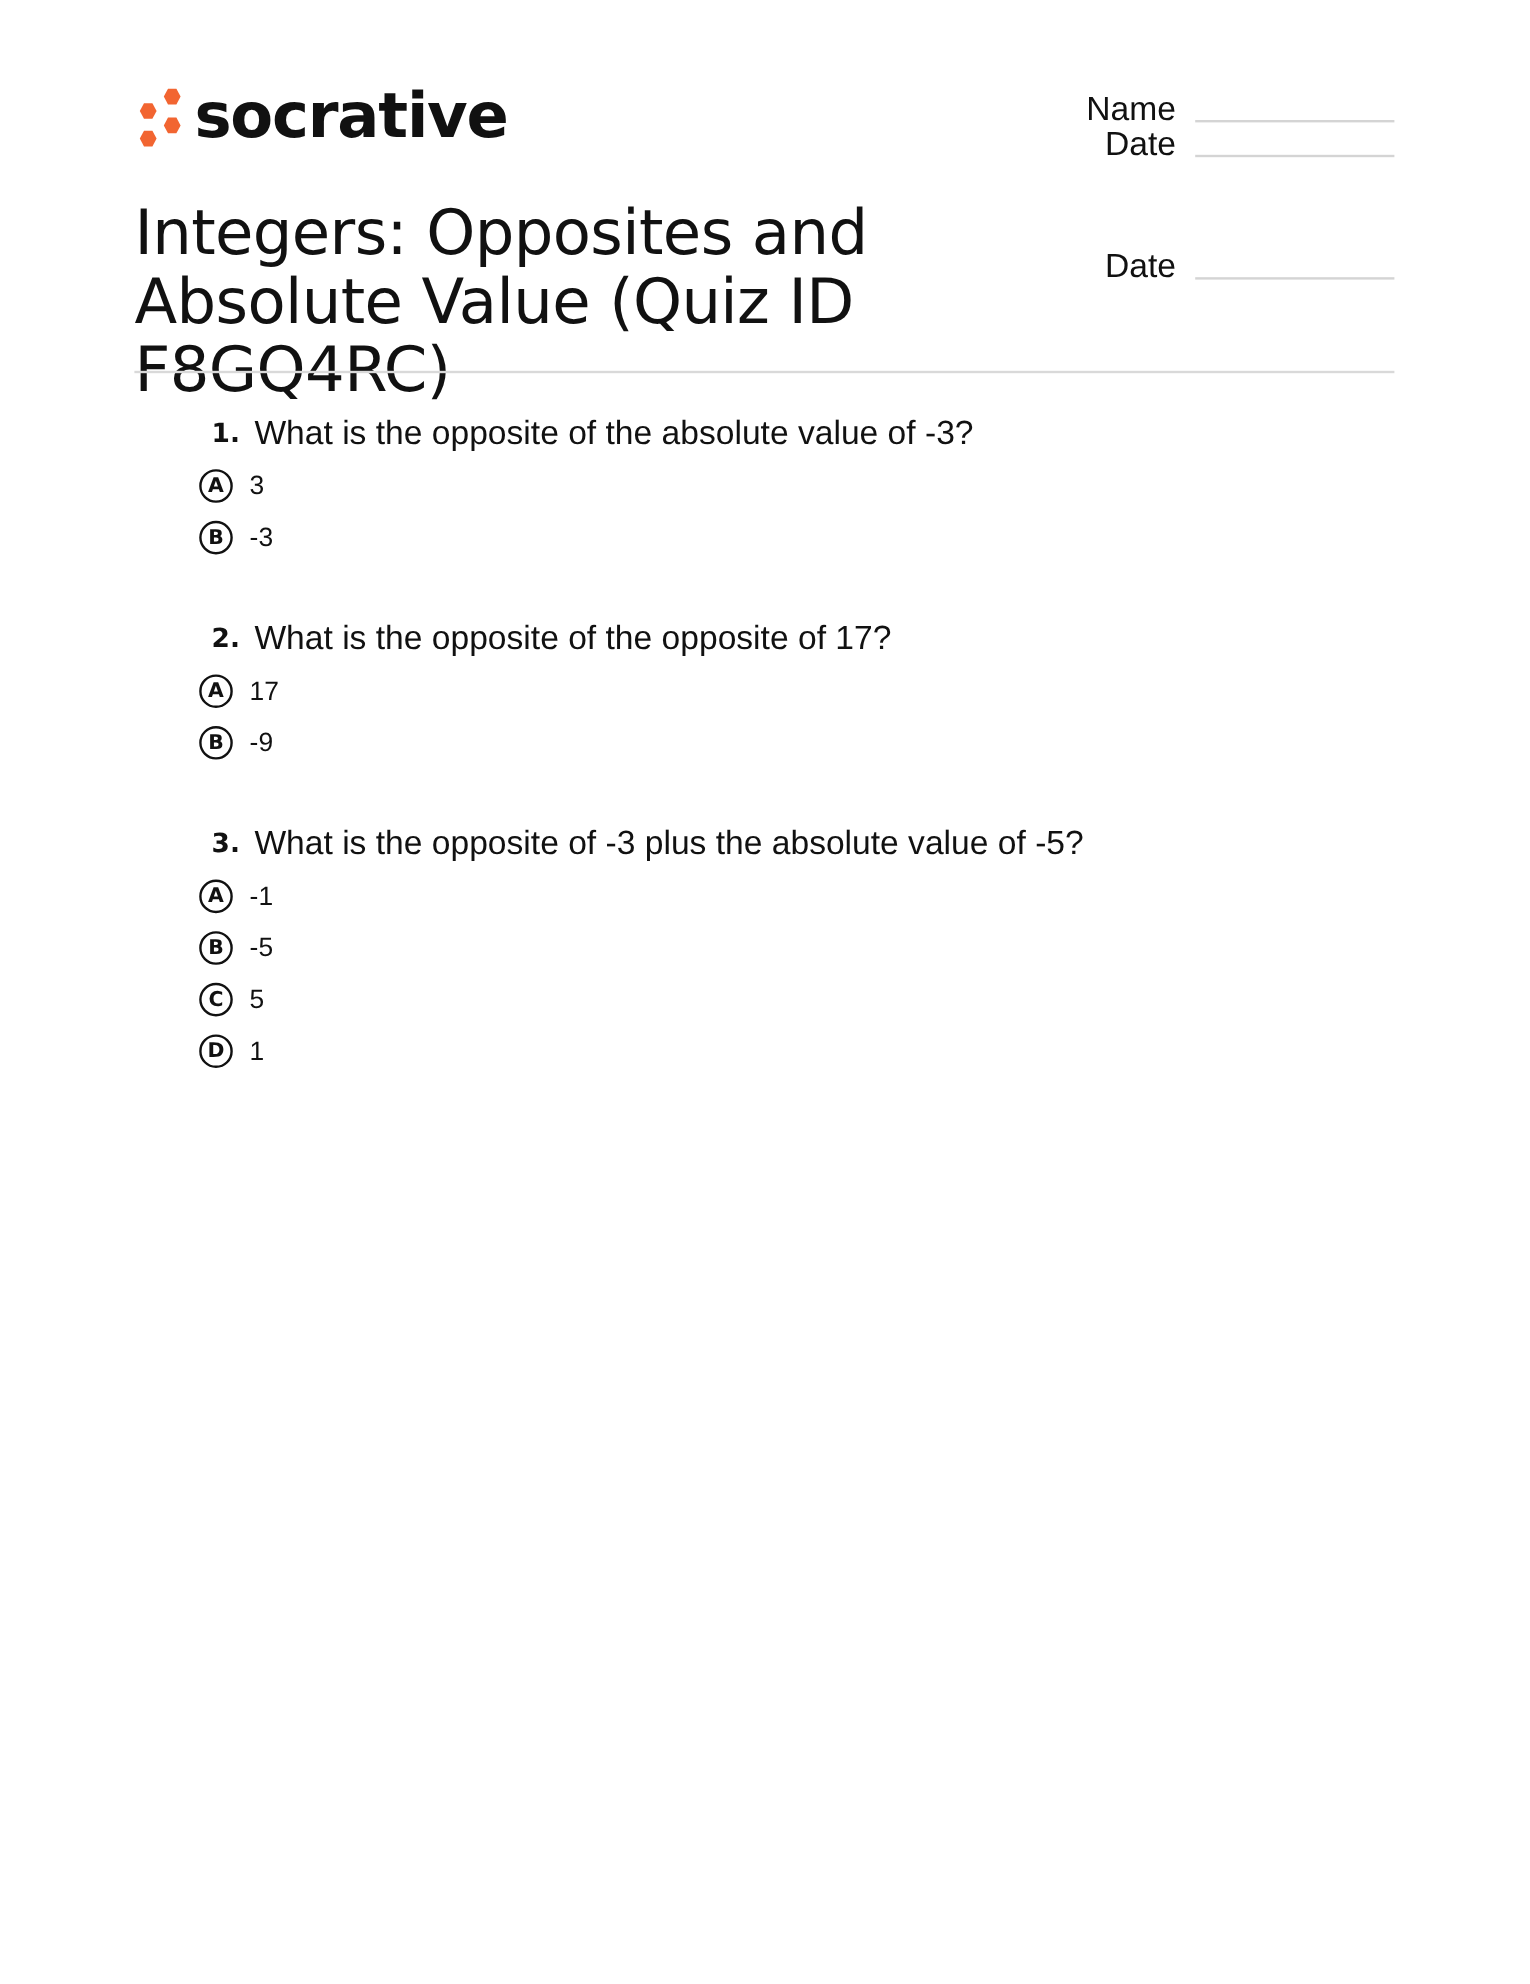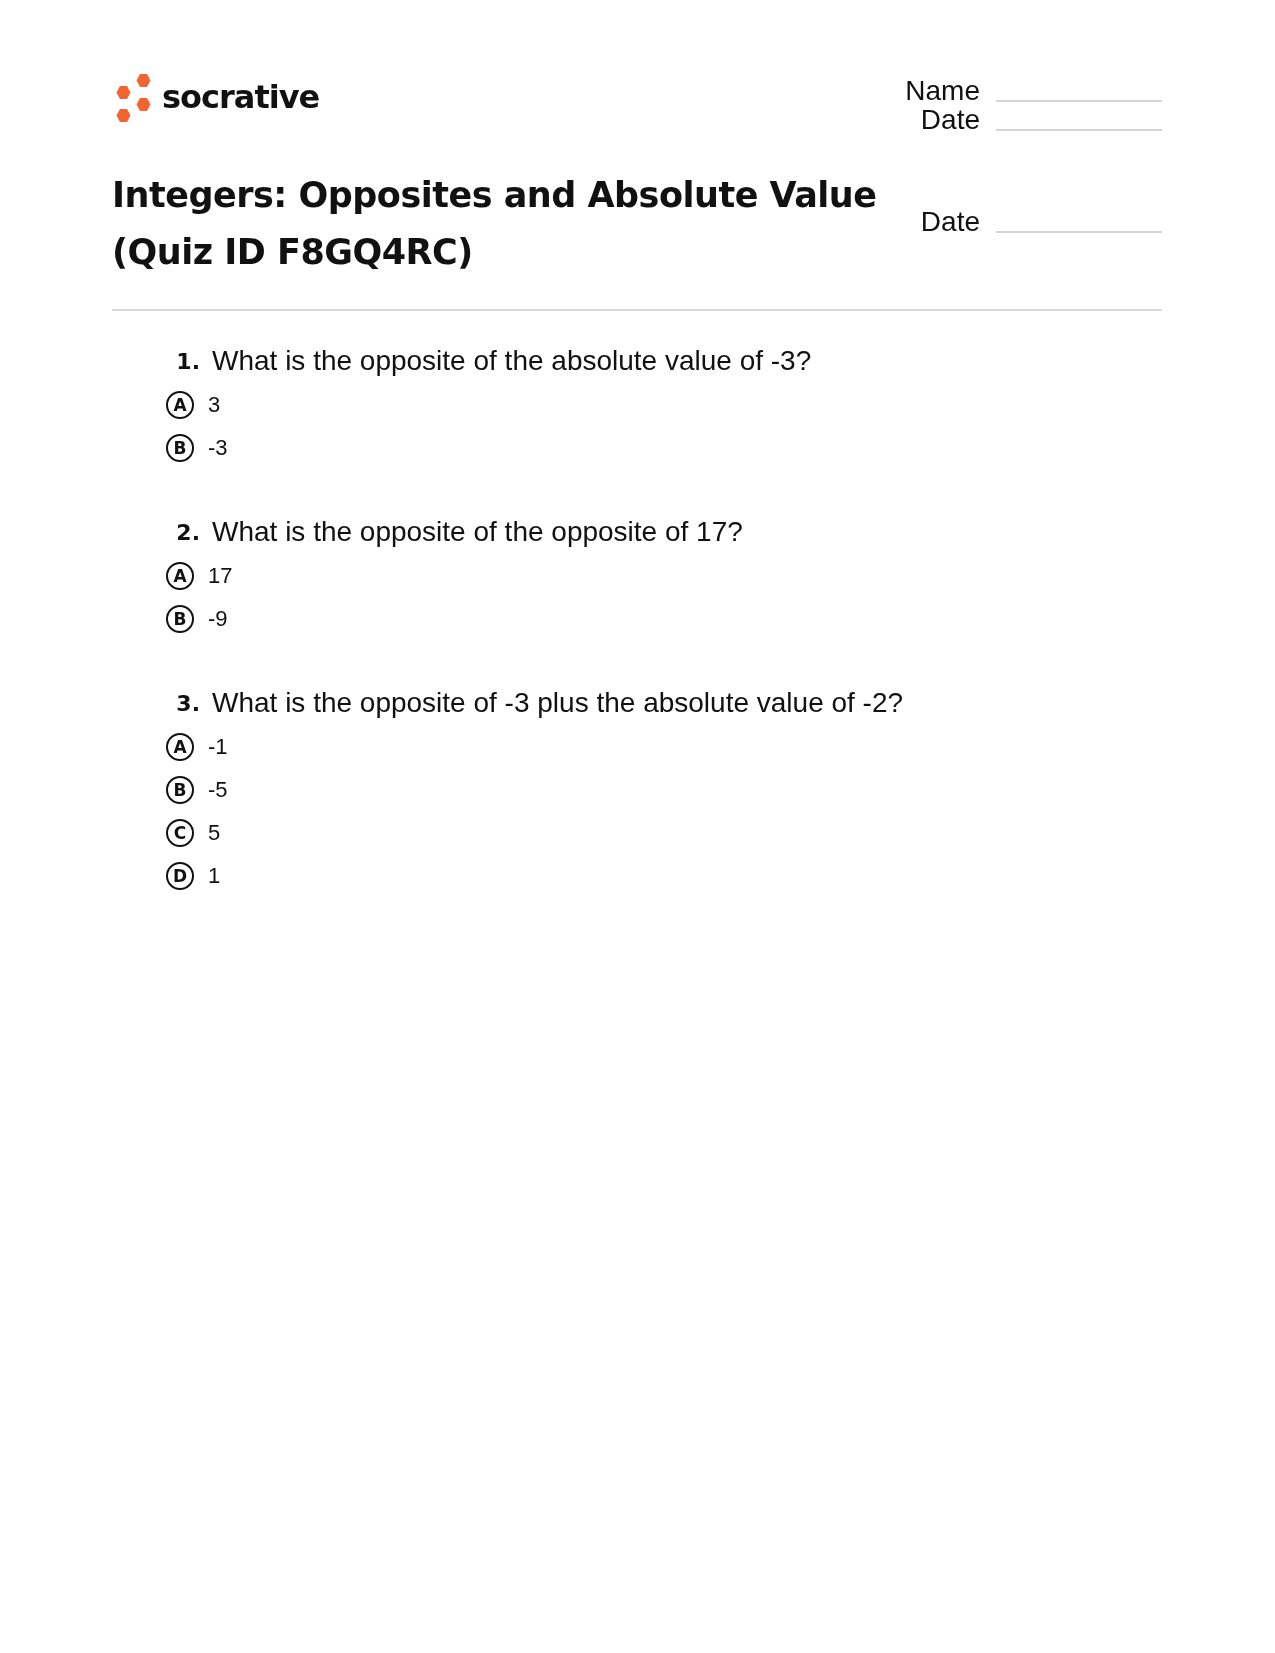--- a/index.html
+++ b/index.html
@@ -1,23 +1,23 @@
 <!DOCTYPE html>
 <html><head>
 <meta charset="utf-8">
 <style>
   html, body { margin:0; padding:0; background:#ffffff; }
   body { width:1275px; height:1653px; position:relative; overflow:hidden;
          font-family:"Liberation Sans", sans-serif; color:#111111; }
   .logo { position:absolute; left:112px; top:72px; height:52px; display:flex; align-items:center; }
   .logo svg { width:40px; height:50px; display:block; }
   .logo-text { margin-left:10px; font-family:"DejaVu Sans", sans-serif; font-weight:bold;
-               font-size:32px; letter-spacing:-1px; color:#111111; line-height:1; position:relative; top:-1px; }
+               font-size:52px; letter-spacing:-1px; color:#111111; line-height:1; position:relative; top:-1px; }
   .title { position:absolute; left:112px; top:167px; width:800px; margin:0;
-           font-family:"DejaVu Sans", sans-serif; font-weight:bold; font-size:35px;
+           font-family:"DejaVu Sans", sans-serif; font-weight:normal; font-size:52px;
            line-height:57px; letter-spacing:-0.5px; color:#111111; }
   .field { position:absolute; left:880px; width:282px; height:30px; display:flex; align-items:center; }
   .field-label { width:100px; text-align:right; font-size:28px; color:#111111; }
   .field-line { position:absolute; left:116px; right:0; bottom:4px; height:0; border-bottom:2px solid #d4d4d4; }
   .divider { position:absolute; left:112px; top:309px; width:1050px; height:0; border-top:2px solid #d9d9d9; }
   .question { position:absolute; left:166px; width:900px; }
   .q-row { display:flex; align-items:center; height:34px; }
   .q-num { width:46px; text-align:right; padding-right:0; font-family:"DejaVu Sans", sans-serif;
            font-weight:bold; font-size:22px; color:#111111; margin-left:-12px; margin-right:12px; }
   .q-text { font-size:28px; color:#111111; }
@@ -84,21 +84,21 @@
   </div>
   <div class="option">
     <span class="bubble">B</span>
     <span class="opt-text">-9</span>
   </div>
 </div>
 
 <div class="question" style="top:686px;">
   <div class="q-row">
     <span class="q-num">3.</span>
-    <span class="q-text">What is the opposite of -3 plus the absolute value of -2?</span>
+    <span class="q-text">What is the opposite of -3 plus the absolute value of -5?</span>
   </div>
   <div class="option">
     <span class="bubble">A</span>
     <span class="opt-text">-1</span>
   </div>
   <div class="option">
     <span class="bubble">B</span>
     <span class="opt-text">-5</span>
   </div>
   <div class="option">

